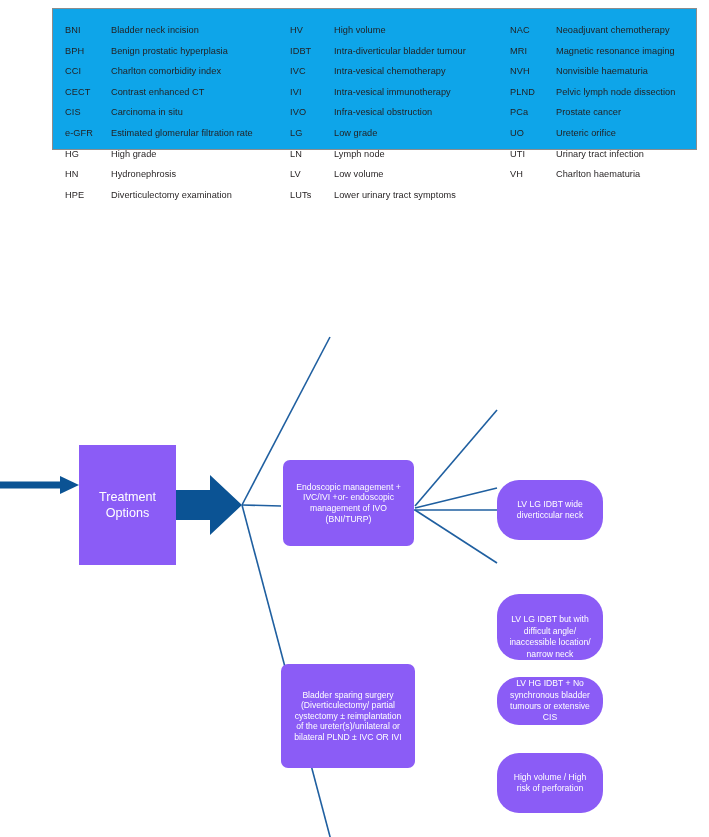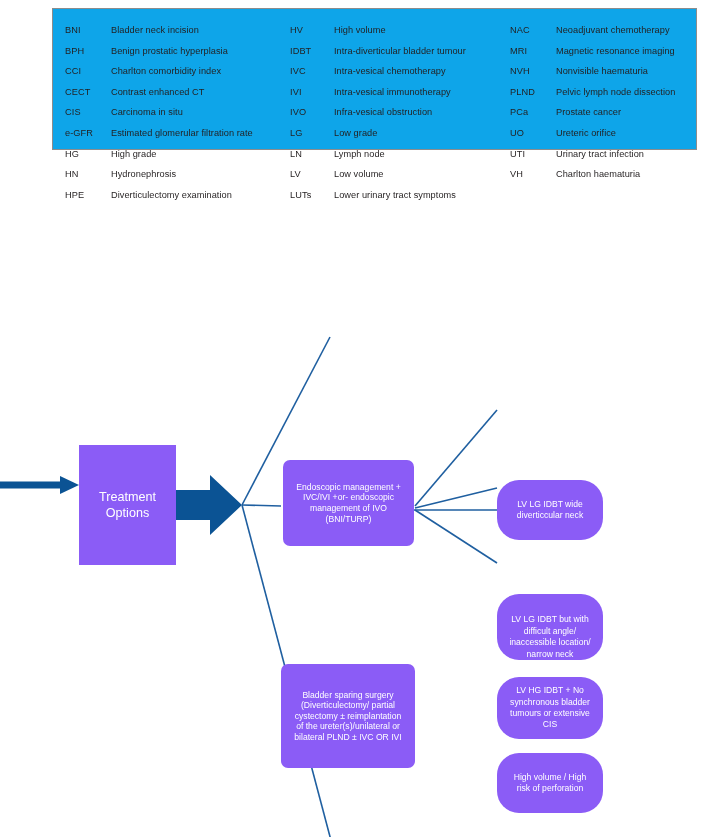--- a/index.html
+++ b/index.html
@@ -111,21 +111,21 @@
   
   .node-outcome {
     left: 497px;
     width: 106px;
     font-size: 8.6px;
     line-height: 11.4px;
     border-radius: 22px;
   }
   #node-out-1 { top: 260px; height: 60px; }
   #node-out-2 { top: 374px; height: 66px; align-items: flex-end; }
-  #node-out-3 { top: 457px; height: 62px; }
+  #node-out-3 { top: 457px; height: 48px; }
   #node-out-4 { top: 533px; height: 60px; }
 </style>
 </head>
 <body>
 
 <div id="abbrev-panel">
 
   <div class="abbrev-col" id="abbrev-col-0">
     <div class="abbrev-row">
       <span class="abbrev-term">BNI</span>

